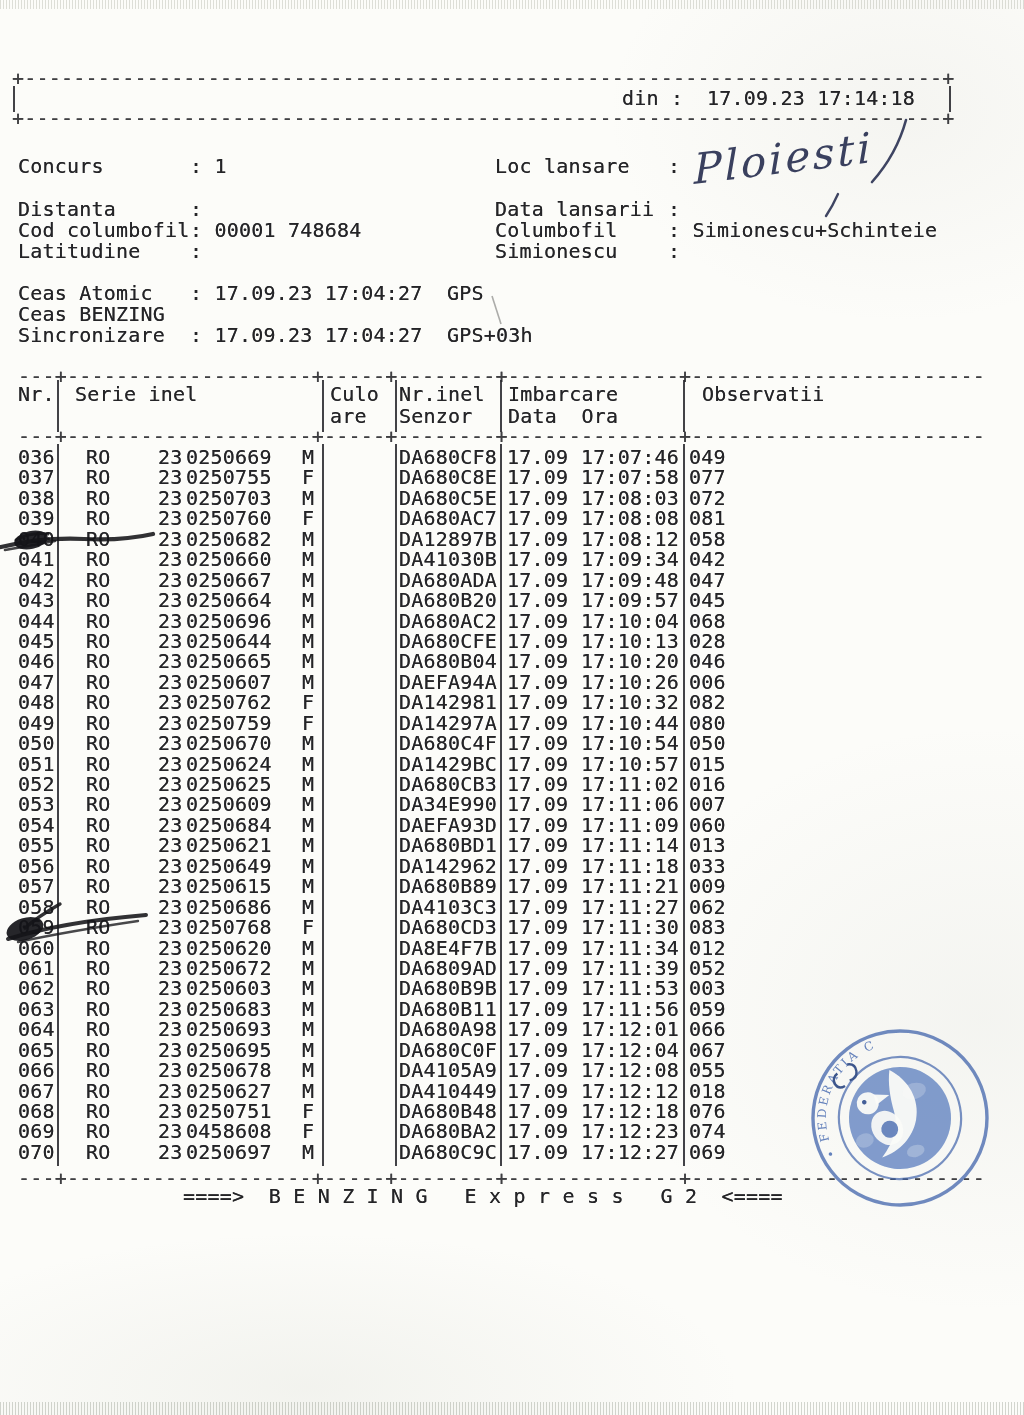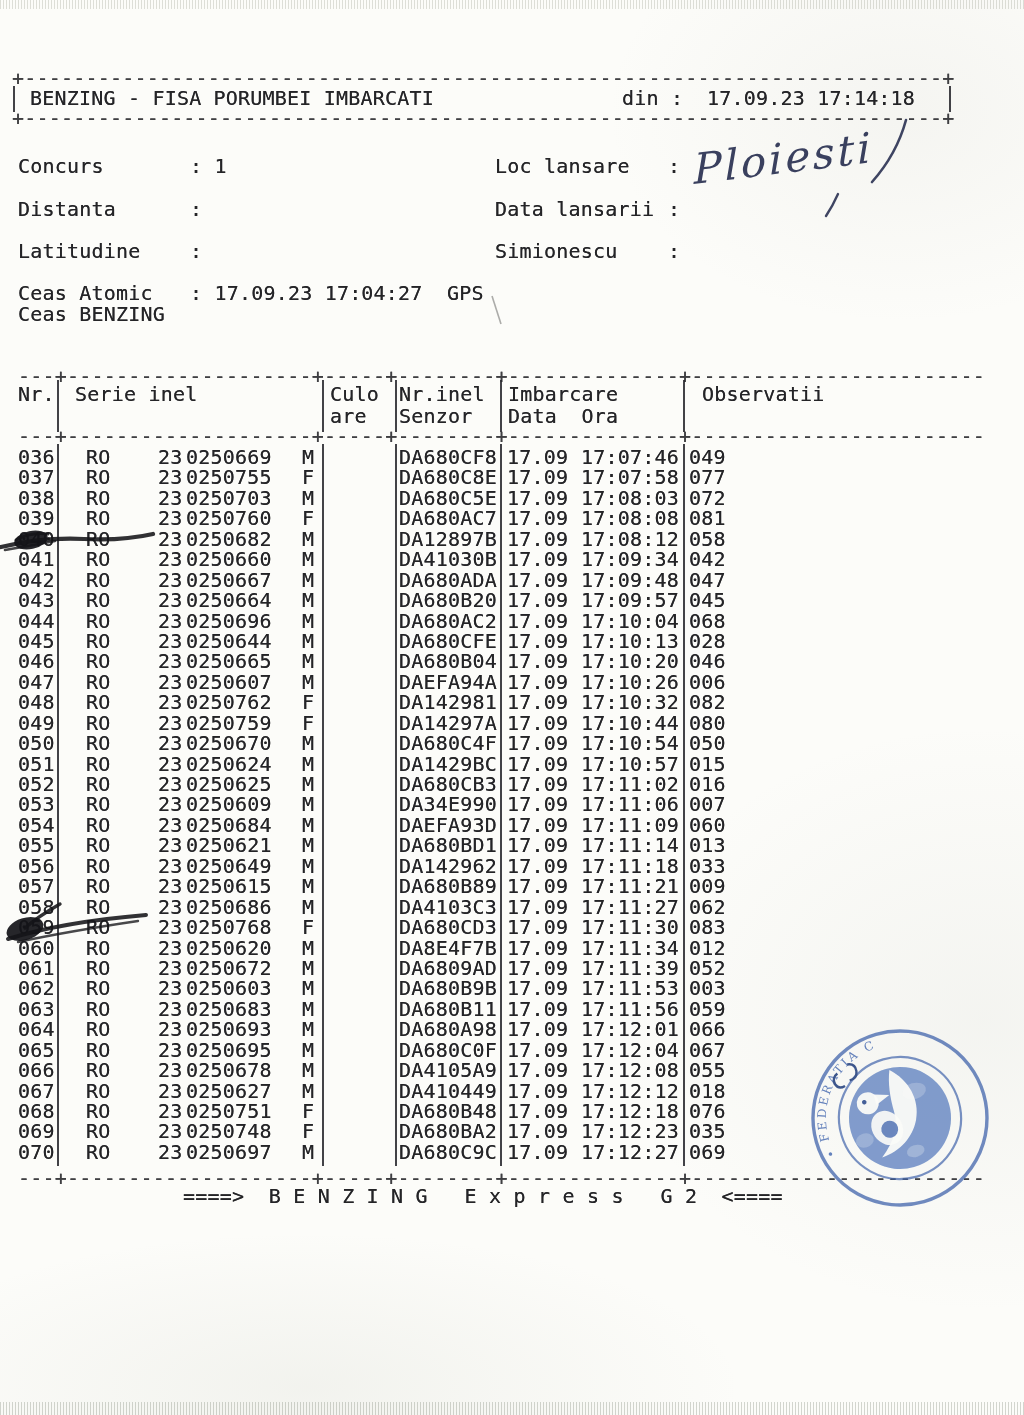--- a/index.html
+++ b/index.html
@@ -39,53 +39,62 @@
 </head>
 <body>
 
 <div class="paper">
 
   <div class="art art-top"></div>
   <div class="art art-bottom"></div>
 
   <div class="line dash" style="top:68px;left:12px">+---------------------------------------------------------------------------+</div>
   <div class="line" style="top:88px">
-    <span class="at" style="left:30px">BENZING - FISA PORUMBEI IMBARCATI</span>
     <span class="at" style="left:622px">din :</span>
     <span class="at" style="left:707px">17.09.23 17:14:18</span>
   </div>
   <div class="line dash" style="top:108px;left:12px">+---------------------------------------------------------------------------+</div>
   <div class="vr" style="left:13px;top:86px;height:26px"></div>
   <div class="vr" style="left:949px;top:86px;height:26px"></div>
 
   <div class="line" style="top:156px">
     <span class="at" style="left:18px">Concurs</span>
     <span class="at" style="left:190px">: 1</span>
     <span class="at" style="left:495px">Loc lansare</span>
     <span class="at" style="left:668px">:</span>
   </div>
   <div class="line" style="top:199px">
     <span class="at" style="left:18px">Distanta</span>
     <span class="at" style="left:190px">:</span>
     <span class="at" style="left:495px">Data lansarii</span>
     <span class="at" style="left:668px">:</span>
   </div>
+  <div class="line" style="top:220px">
+    <span class="at" style="left:18px">Cod columbofil</span>
+    <span class="at" style="left:190px">: 00001 748684</span>
+    <span class="at" style="left:495px">Columbofil</span>
+    <span class="at" style="left:668px">: Simionescu+Schinteie</span>
+  </div>
   <div class="line" style="top:241px">
     <span class="at" style="left:18px">Latitudine</span>
     <span class="at" style="left:190px">:</span>
     <span class="at" style="left:495px">Simionescu</span>
     <span class="at" style="left:668px">:</span>
   </div>
 
   <div class="line" style="top:283px">
     <span class="at" style="left:18px">Ceas Atomic</span>
     <span class="at" style="left:190px">: 17.09.23 17:04:27  GPS</span>
   </div>
   <div class="line" style="top:304px">
     <span class="at" style="left:18px">Ceas BENZING</span>
+  </div>
+  <div class="line" style="top:325px">
+    <span class="at" style="left:18px">Sincronizare</span>
+    <span class="at" style="left:190px">: 17.09.23 17:04:27  GPS+03h</span>
   </div>
 
   <div class="line dash" style="top:366px;left:18px">---+--------------------+-----+--------+--------------+------------------------</div>
   <div class="line" style="top:384px">
     <span class="at" style="left:18px">Nr.</span>
     <span class="at" style="left:75px">Serie inel</span>
     <span class="at" style="left:330px">Culo</span>
     <span class="at" style="left:399px">Nr.inel</span>
     <span class="at" style="left:508px">Imbarcare</span>
     <span class="at" style="left:702px">Observatii</span>
@@ -464,26 +473,26 @@
         <span class="rc rc-sex">F</span>
         <span class="rc rc-sensor">DA680B48</span>
         <span class="rc rc-date">17.09</span>
         <span class="rc rc-time">17:12:18</span>
         <span class="rc rc-obs">076</span>
       </div>
       <div class="trow">
         <span class="rc rc-nr">069</span>
         <span class="rc rc-country">RO</span>
         <span class="rc rc-year">23</span>
-        <span class="rc rc-ring">0250748</span>
+        <span class="rc rc-ring">0458608</span>
         <span class="rc rc-sex">F</span>
         <span class="rc rc-sensor">DA680BA2</span>
         <span class="rc rc-date">17.09</span>
         <span class="rc rc-time">17:12:23</span>
-        <span class="rc rc-obs">035</span>
+        <span class="rc rc-obs">074</span>
       </div>
       <div class="trow">
         <span class="rc rc-nr">070</span>
         <span class="rc rc-country">RO</span>
         <span class="rc rc-year">23</span>
         <span class="rc rc-ring">0250697</span>
         <span class="rc rc-sex">M</span>
         <span class="rc rc-sensor">DA680C9C</span>
         <span class="rc rc-date">17.09</span>
         <span class="rc rc-time">17:12:27</span>

